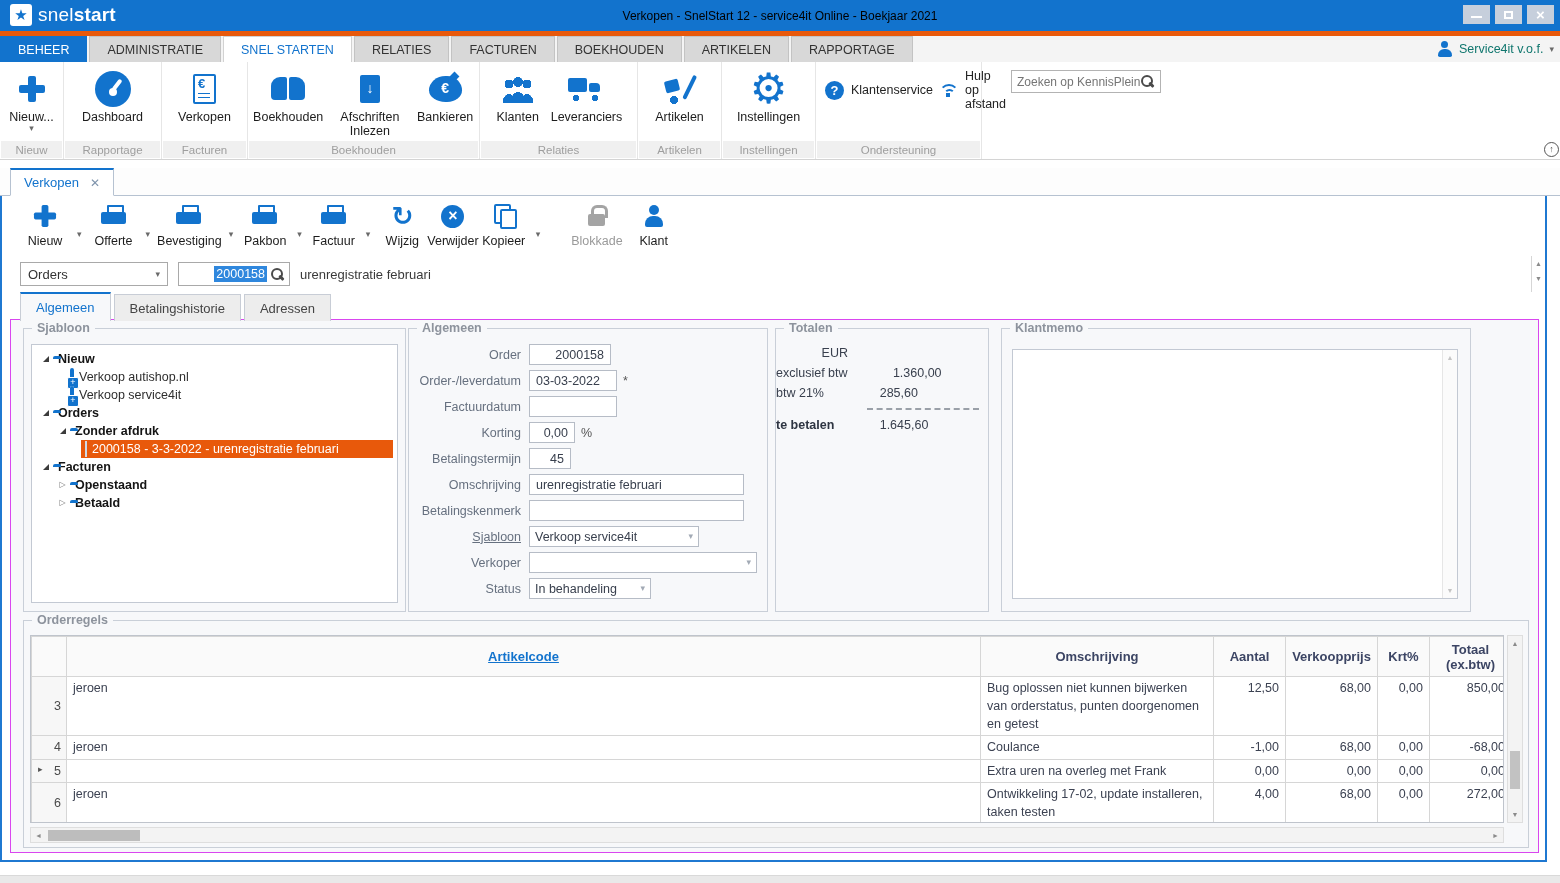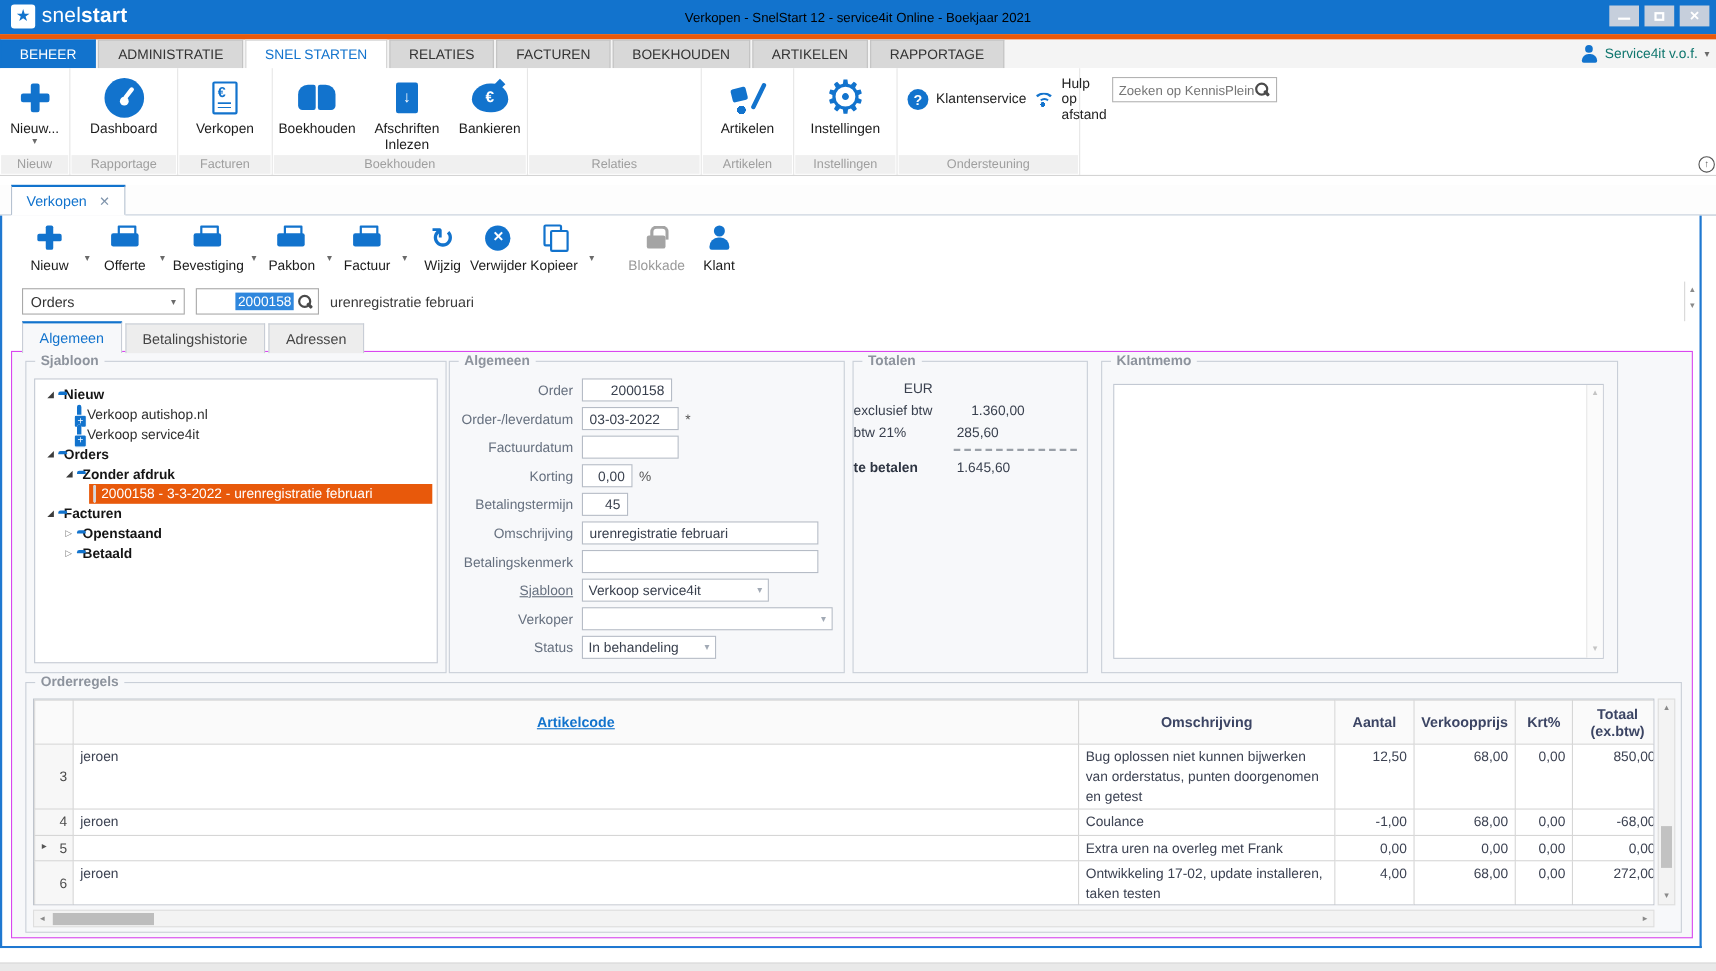--- a/index.html
+++ b/index.html
@@ -174,21 +174,21 @@
 .flabel.link{text-decoration:underline}
 .inp{height:21px;border:1px solid #b6bcc6;background:#fff;font-size:12.5px;color:#39404e;padding:0 6px;font-family:inherit;outline:none}
 .num{text-align:right}
 .sfx{margin-left:6px;font-size:12.5px;color:#555}
 .cmb{height:21px;border:1px solid #b6bcc6;background:#fff;display:flex;align-items:center;font-size:12.5px;color:#39404e;padding:0 5px}
 .cmb .cv{flex:1;white-space:nowrap;overflow:hidden}
 .cmb .ca{color:#a2aab5;font-size:9px;margin-left:4px}
 
 
 .trowline{display:flex;justify-content:flex-start;align-items:center;height:20px;font-size:12.5px;color:#39404e;padding-right:9px}
-.tl{margin-right:12px}
+.tl{margin-right:22px}
 .tv{width:72px;text-align:right}
 .tdash{border-top:2px dashed #9aa0a8;width:112px;margin:5px 9px 5px auto}
 
 
 .memo{position:absolute;left:10px;top:20px;right:12px;bottom:12px;background:#fff;border:1px solid #c3c9d3}
 .memo-sb{position:absolute;right:0;top:0;bottom:0;width:15px;border-left:1px solid #e6e6e6;background:#fbfbfb;
   display:flex;flex-direction:column;justify-content:space-between;align-items:center;padding:4px 0;color:#c4c4c4;font-size:7px;line-height:1}
 
 
 .gridarea{position:absolute;left:6px;top:14px;right:24px;bottom:24px;border:1px solid #bfc4cc;background:#fff;overflow:hidden}
@@ -302,20 +302,34 @@
       <div class="ritem">
         <span class="ic">
             <span class="i-piggy"></span>
           </span>
         <span class="lbl">Bankieren</span>
       </div>
     </div>
     <div class="glab">Boekhouden</div>
   </div>
   <div class="rgroup" style="width:158px">
+    <div class="rgitems">
+      <div class="ritem">
+        <span class="ic">
+            <span class="i-people"></span>
+          </span>
+        <span class="lbl">Klanten</span>
+      </div>
+      <div class="ritem">
+        <span class="ic">
+            <span class="i-truck"></span>
+          </span>
+        <span class="lbl">Leveranciers</span>
+      </div>
+    </div>
     <div class="glab">Relaties</div>
   </div>
   <div class="rgroup" style="width:84px">
     <div class="rgitems">
       <div class="ritem">
         <span class="ic">
             <span class="i-dolly"></span>
           </span>
         <span class="lbl">Artikelen</span>
       </div>

